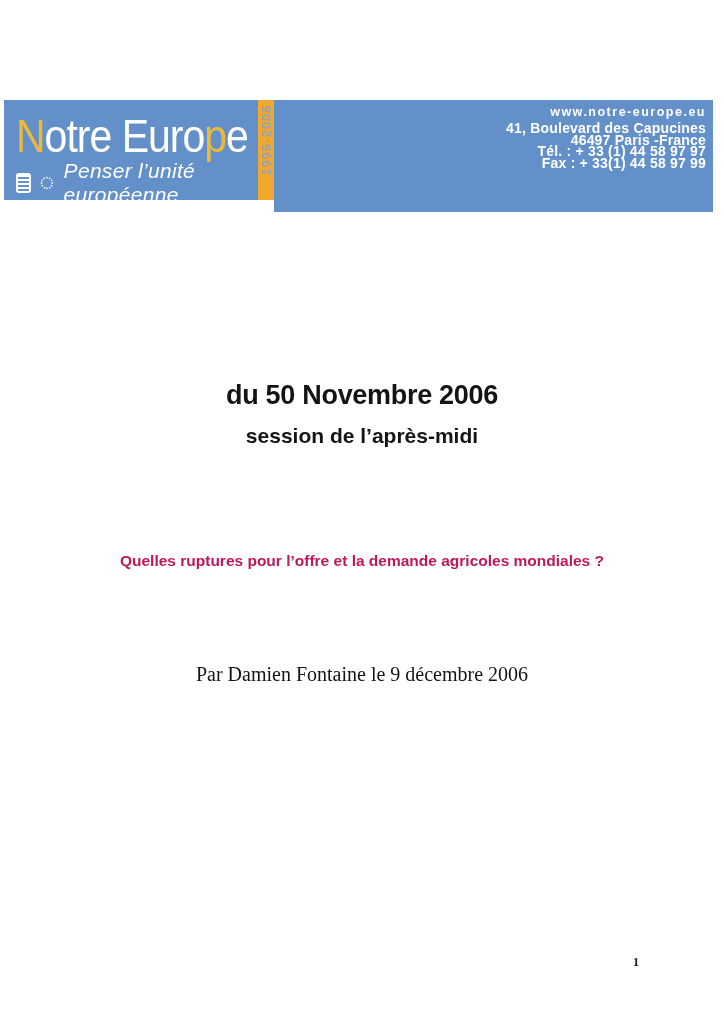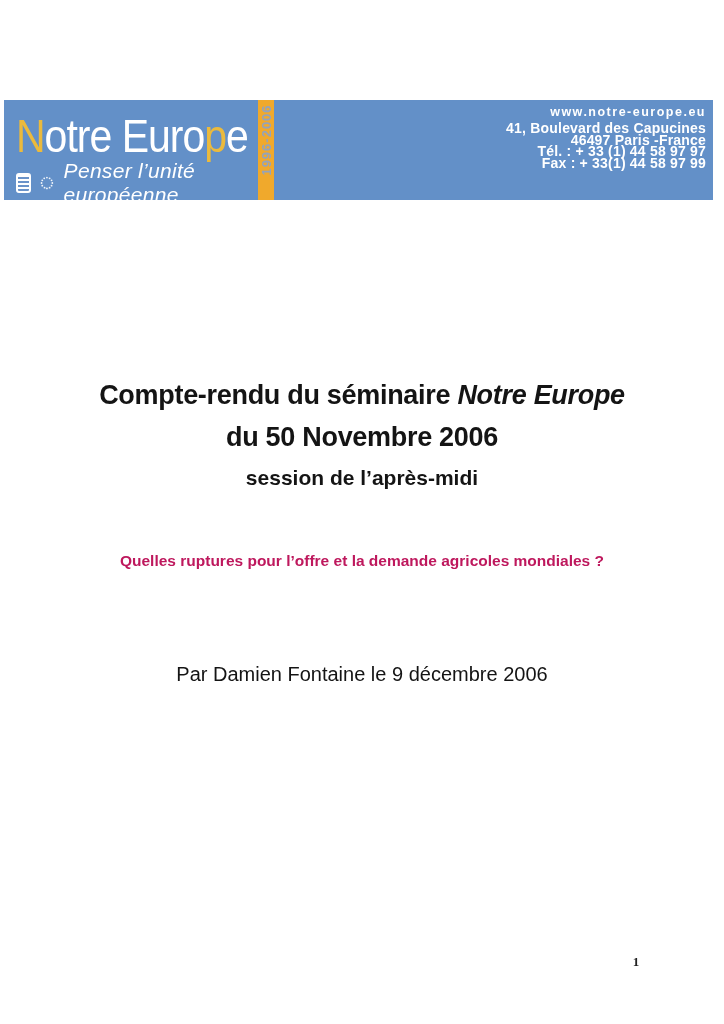--- a/index.html
+++ b/index.html
@@ -2,21 +2,21 @@
 <html><head>
 <meta charset="utf-8">
 <style>
   html,body{margin:0;padding:0;}
   body{width:724px;height:1024px;background:#ffffff;font-family:"Liberation Sans",sans-serif;}
   .page{position:relative;width:724px;height:1024px;background:#fff;overflow:hidden;border-radius:27px;}
 
   
   .banner{position:absolute;left:4px;top:100px;width:709px;height:100px;}
   .logo-block{position:absolute;left:0;top:0;width:254px;height:100px;background:#6390C8;}
-  .contact-block-bg{position:absolute;left:270px;top:0;width:439px;height:100px;background:#6390C8;}
+  .contact-block-bg{position:absolute;left:270px;top:0;width:439px;height:112px;background:#6390C8;}
   .years-ribbon{position:absolute;left:254px;top:0;width:16px;height:100px;background:#F0A92C;}
   .years-text{position:absolute;left:8px;top:40px;transform:translate(-50%,-50%) rotate(-90deg);
     white-space:nowrap;font-size:13px;font-weight:bold;letter-spacing:1px;color:#93A3BC;}
 
   .wordmark{position:absolute;left:12px;top:11px;font-size:41px;letter-spacing:-1px;
     color:#ffffff;transform:scaleY(1.12);transform-origin:left top;white-space:nowrap;}
   .wordmark .gold{color:#EBBA3D;}
 
   .tagline-row{position:absolute;left:12px;top:72px;display:flex;align-items:center;height:22px;}
   .doc-icon{width:18px;height:20px;border-radius:3px;border:2px solid #ffffff;box-sizing:border-box;
@@ -33,21 +33,21 @@
   .title-main{font-size:27px;font-weight:bold;line-height:42px;letter-spacing:-0.3px;}
   .title-main .em{font-style:italic;}
   .title-session{font-size:21px;font-weight:bold;line-height:36px;margin-top:2px;}
 
   
   .questions{position:absolute;left:0;top:546px;width:724px;text-align:center;color:#be185d;
     font-size:15.5px;font-weight:bold;line-height:30px;}
 
   
   .byline{position:absolute;left:0;top:660px;width:724px;text-align:center;color:#141414;
-    font-size:20px;line-height:28px;}
+    font-size:20px;line-height:28px;font-family:Liberation Serif, serif;}
 
   
   .page-number{position:absolute;left:626px;top:954px;width:20px;text-align:center;
     font-family:"Liberation Serif",serif;font-weight:bold;font-size:13px;color:#222222;}
 </style>
 </head>
 <body>
 
 <div class="page">
 
@@ -89,21 +89,20 @@
         <div class="contact-line">41, Boulevard des Capucines</div>
         <div class="contact-line">46497 Paris -France</div>
         <div class="contact-line">Tél. : + 33 (1) 44 58 97 97</div>
         <div class="contact-line">Fax : + 33(1) 44 58 97 99</div>
       </div>
     </div>
 
   </div>
 
   <div class="title-block">
-    <div class="title-main"><span>Compte-rendu du séminaire </span><span class="em">Notre Europe</span></div>
     <div class="title-main">du 50 Novembre 2006</div>
     <div class="title-session">session de l’après-midi</div>
   </div>
 
   <div class="questions">
     <div>Quelles ruptures pour l’offre et la demande agricoles mondiales ?</div>
   </div>
 
   <div class="byline">Par Damien Fontaine le 9 décembre 2006</div>
 

